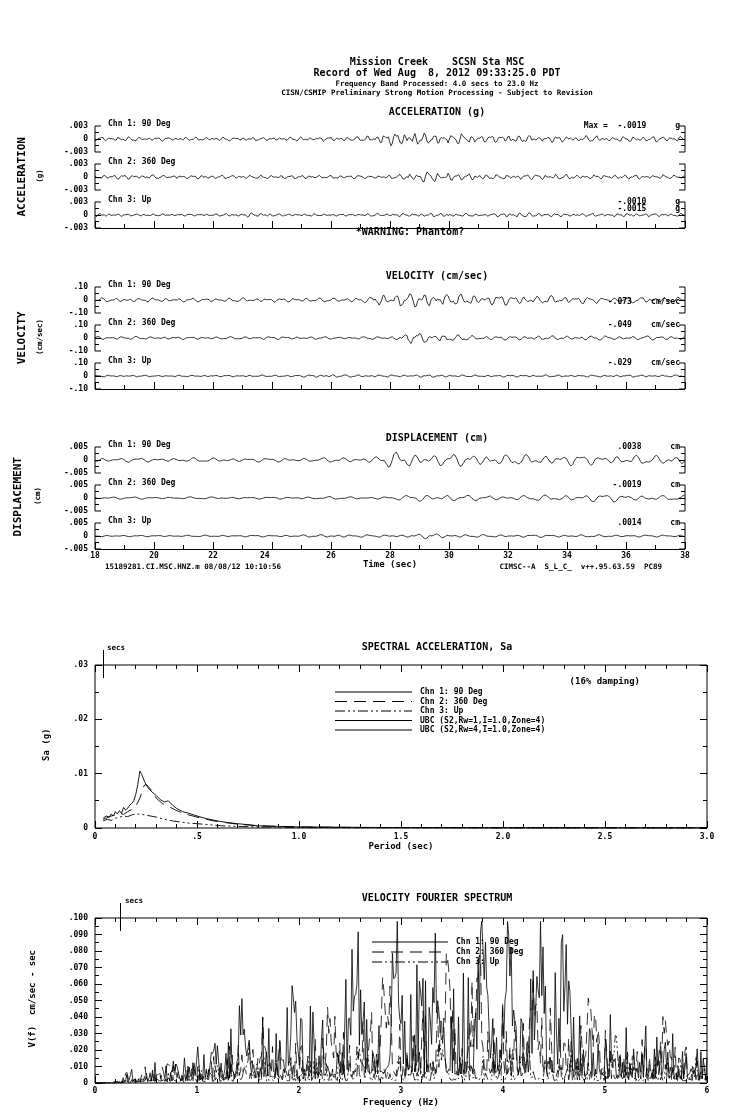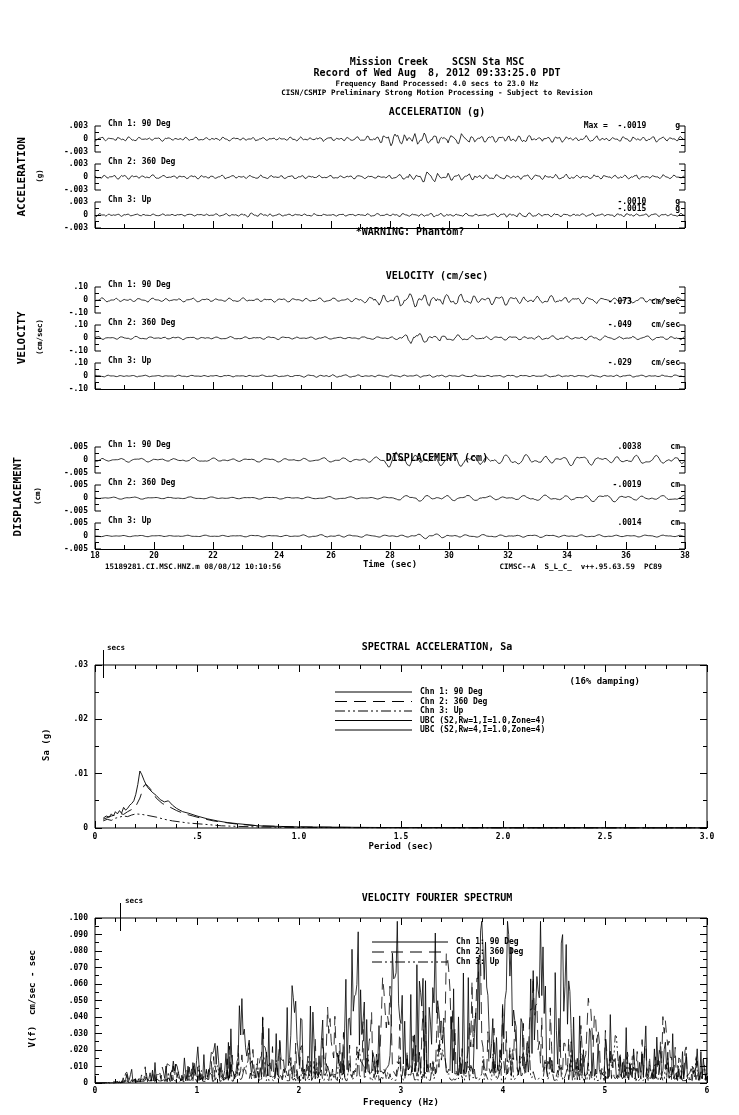--- a/index.html
+++ b/index.html
@@ -363,21 +363,21 @@
       <line x1="372" y1="962" x2="448" y2="962" stroke="#000" stroke-width="1" stroke-dasharray="10,3,2,3,2,3"></line>
     </svg>
 
   <div class="lbl fs10 ctr" style="left:135px;top:57px;width:604px;">Mission Creek    SCSN Sta MSC</div>
   <div class="lbl fs10 ctr" style="left:135px;top:68px;width:604px;">Record of Wed Aug  8, 2012 09:33:25.0 PDT</div>
   <div class="lbl fs7 ctr" style="left:135px;top:80px;width:604px;">Frequency Band Processed: 4.0 secs to 23.0 Hz</div>
   <div class="lbl fs7 ctr" style="left:135px;top:89px;width:604px;">CISN/CSMIP Preliminary Strong Motion Processing - Subject to Revision</div>
 
   <div class="lbl fs10 ctr" style="left:135px;top:271px;width:604px;">VELOCITY (cm/sec)</div>
   <div class="lbl fs10 ctr" style="left:135px;top:107px;width:604px;">ACCELERATION (g)</div>
-  <div class="lbl fs10 ctr" style="left:135px;top:433px;width:604px;margin-top:20px;">DISPLACEMENT (cm)</div>
+  <div class="lbl fs10 ctr" style="left:135px;top:433px;width:604px;">DISPLACEMENT (cm)</div>
   <div class="lbl fs10 ctr" style="left:135px;top:642px;width:604px;">SPECTRAL ACCELERATION, Sa</div>
   <div class="lbl fs10 ctr" style="left:135px;top:893px;width:604px;">VELOCITY FOURIER SPECTRUM</div>
 
   <div class="lbl fs11 ctr rot" style="left:-78px;top:171px;width:200px;">ACCELERATION</div>
   <div class="lbl fs7 ctr rot" style="left:-60px;top:172px;width:200px;">(g)</div>
   <div class="lbl fs11 ctr rot" style="left:-78px;top:332px;width:200px;">VELOCITY</div>
   <div class="lbl fs7 ctr rot" style="left:-60px;top:333px;width:200px;">(cm/sec)</div>
   <div class="lbl fs11 ctr rot" style="left:-82px;top:491px;width:200px;">DISPLACEMENT</div>
   <div class="lbl fs7 ctr rot" style="left:-62px;top:492px;width:200px;">(cm)</div>
   <div class="lbl fs9 ctr rot" style="left:-53px;top:740px;width:200px;">Sa (g)</div>
@@ -434,21 +434,21 @@
     <div class="lbl " style="left: 108px; top: 479px;">Chn 2: 360 Deg</div>
     <div class="lbl " style="left: 440px; top: 481px; width: 240px; text-align: right;">-.0019      cm</div>
     <div class="lbl " style="left: 44px; top: 519px; width: 44px; text-align: right;">.005</div>
     <div class="lbl " style="left: 44px; top: 532px; width: 44px; text-align: right;">0</div>
     <div class="lbl " style="left: 44px; top: 545px; width: 44px; text-align: right;">-.005</div>
     <div class="lbl " style="left: 108px; top: 517px;">Chn 3: Up</div>
     <div class="lbl " style="left: 440px; top: 519px; width: 240px; text-align: right;">.0014      cm</div>
     <div class="lbl " style="left: 83px; top: 552px; width: 24px; text-align: center;">18</div>
     <div class="lbl " style="left: 142px; top: 552px; width: 24px; text-align: center;">20</div>
     <div class="lbl " style="left: 201px; top: 552px; width: 24px; text-align: center;">22</div>
-    <div class="lbl " style="left: 260px; top: 552px; width: 24px; text-align: right;">24</div>
+    <div class="lbl " style="left: 260px; top: 552px; width: 24px; text-align: left;">24</div>
     <div class="lbl " style="left: 319px; top: 552px; width: 24px; text-align: center;">26</div>
     <div class="lbl " style="left: 378px; top: 552px; width: 24px; text-align: center;">28</div>
     <div class="lbl " style="left: 437px; top: 552px; width: 24px; text-align: center;">30</div>
     <div class="lbl " style="left: 496px; top: 552px; width: 24px; text-align: center;">32</div>
     <div class="lbl " style="left: 555px; top: 552px; width: 24px; text-align: center;">34</div>
     <div class="lbl " style="left: 614px; top: 552px; width: 24px; text-align: center;">36</div>
     <div class="lbl " style="left: 673px; top: 552px; width: 24px; text-align: center;">38</div>
     <div class="lbl " style="left: 44px; top: 824px; width: 44px; text-align: right;">0</div>
     <div class="lbl " style="left: 44px; top: 769.667px; width: 44px; text-align: right;">.01</div>
     <div class="lbl " style="left: 44px; top: 715.333px; width: 44px; text-align: right;">.02</div>

